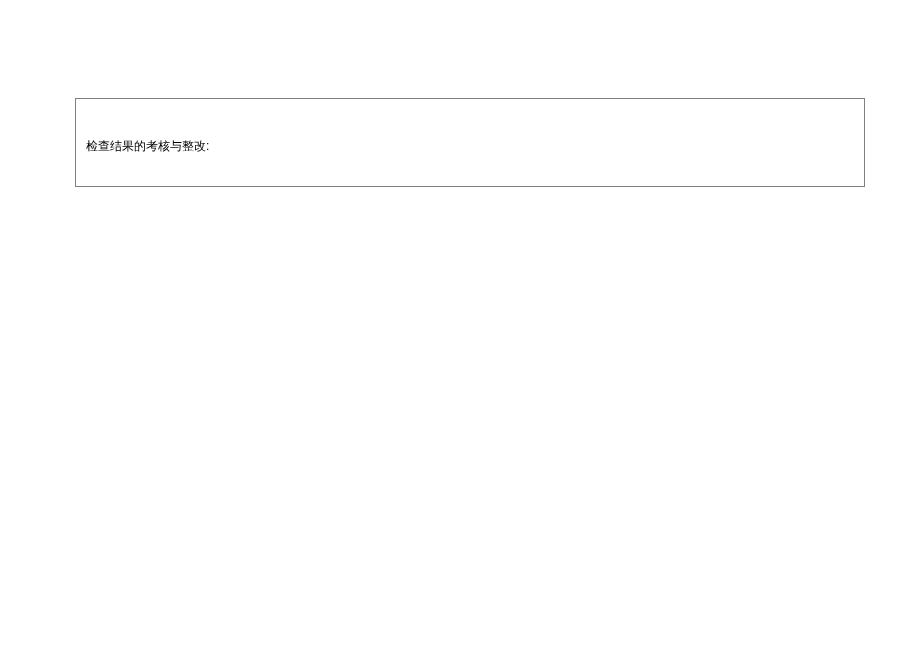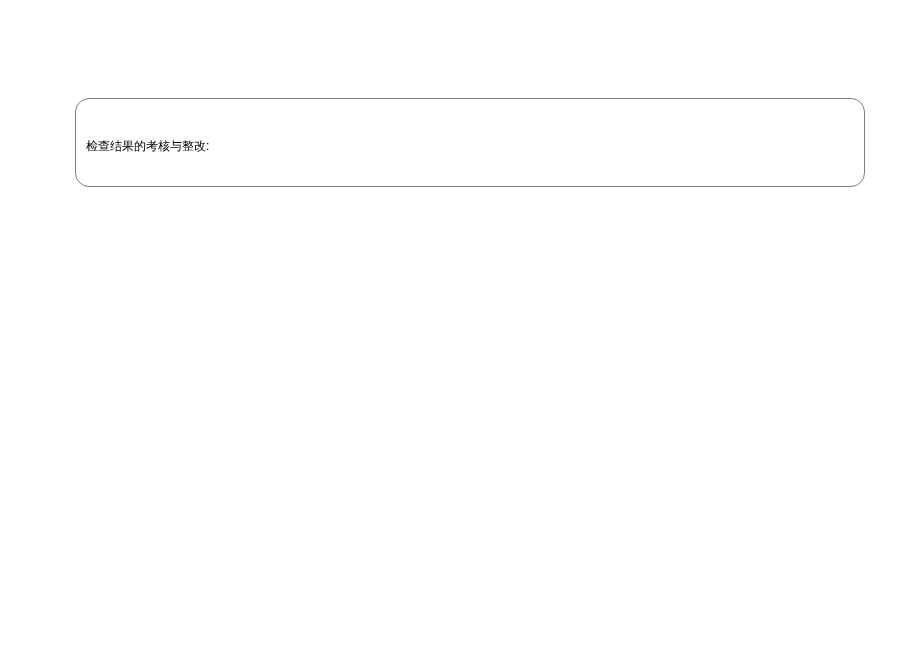--- a/index.html
+++ b/index.html
@@ -1,19 +1,18 @@
 <!DOCTYPE html>
 <html><head>
   <meta charset="utf-8">
   <style>
     * {
       margin: 0;
       padding: 0;
       box-sizing: border-box;
-      border-radius: 14px;
     }
     body {
       width: 920px;
       height: 651px;
       background: #ffffff;
       font-family: "Microsoft YaHei", "SimSun", sans-serif;
       position: relative;
     }
     .form-box {
       position: absolute;

